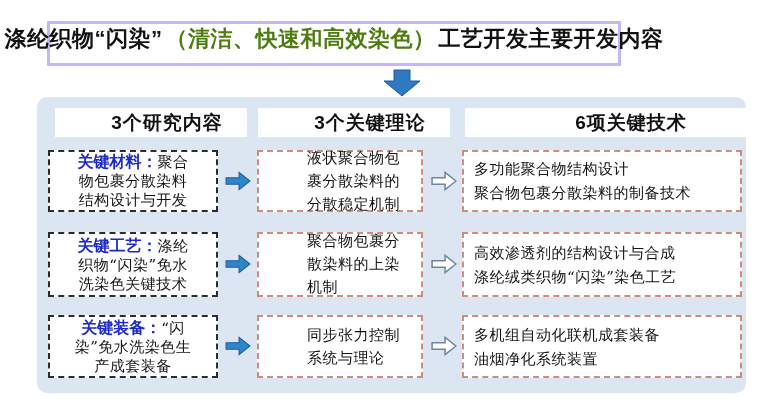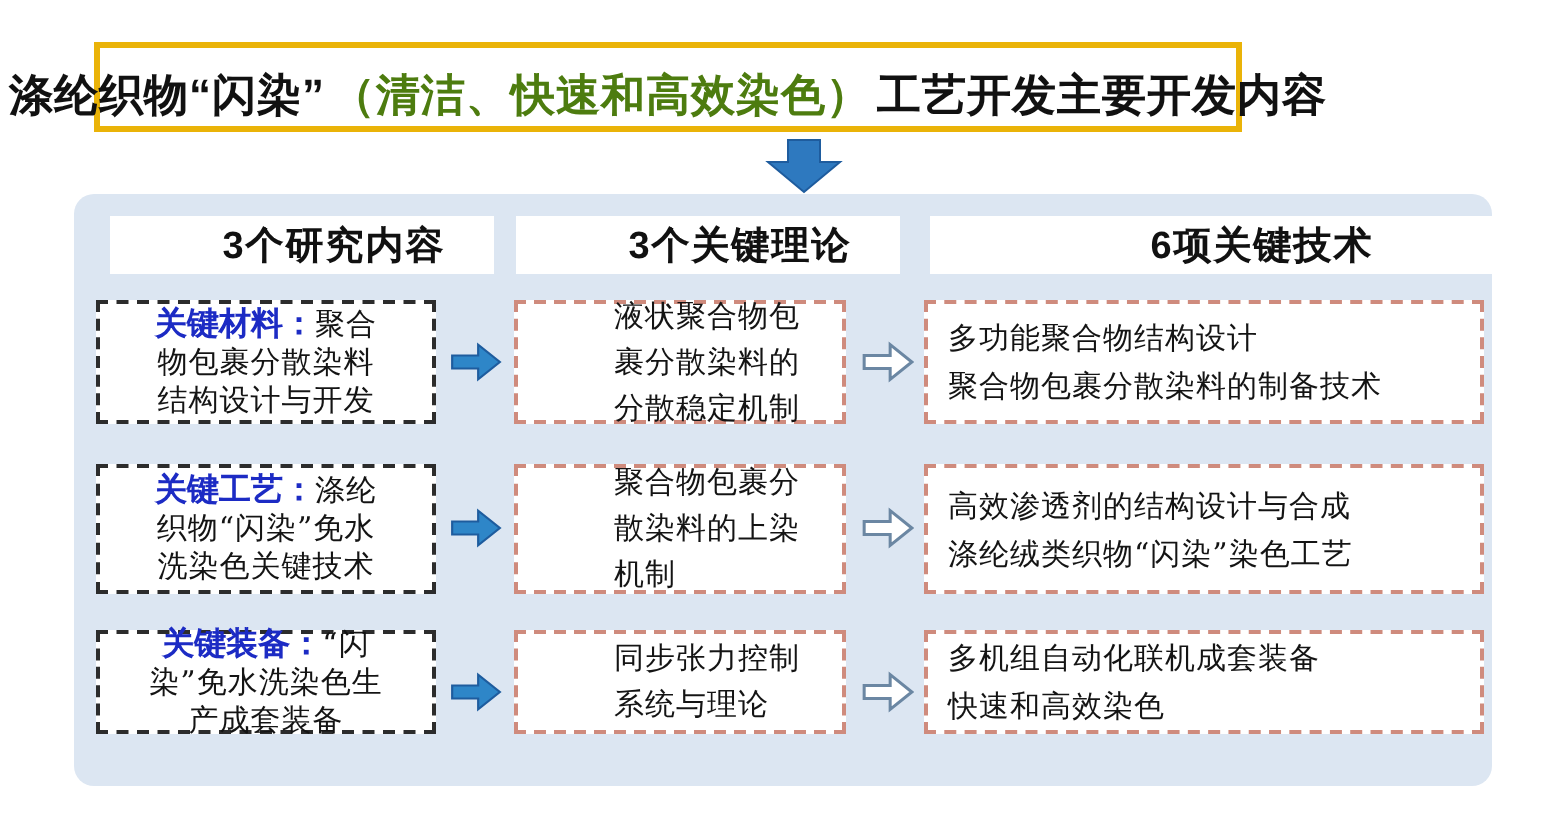--- a/index.html
+++ b/index.html
@@ -3,22 +3,22 @@
 <meta charset="utf-8">
 <style>
   html,body{margin:0;padding:0;background:#ffffff;}
   .stage{
     position:relative;width:779px;height:419px;background:#ffffff;overflow:hidden;
     font-family:"Liberation Sans",sans-serif;
   }
   
   .title-box{
     position:absolute;left:47px;top:21px;width:574px;height:45px;
-    border:3px solid #eab308;background:#fff;box-sizing:border-box;
-    display:flex;align-items:flex-end;justify-content:center;
+    border:3px solid #c4b5fd;background:#fff;box-sizing:border-box;
+    display:flex;align-items:flex-start;justify-content:center;
     font-weight:bold;font-size:22px;letter-spacing:0.5px;white-space:nowrap;
   }
   .t-black{color:#111;}
   .t-red{color:#4d7c0f;margin:0 3px;}
   
   .down-arrow{position:absolute;left:382px;top:69px;width:40px;height:28px;}
   
   .panel{
     position:absolute;left:37px;top:97px;width:709px;height:296px;
     background:#dce6f2;border-radius:10px;
@@ -40,21 +40,21 @@
     font-size:15px;line-height:19px;color:#141414;letter-spacing:0.5px;
   }
   .left-box{border:2px dashed #2c2c2c;text-align:center;padding:2px 24px;}
   .mid-box{border:2px dashed #cf8b7d;text-align:left;padding:4px 10px;line-height:23px;}
   .right-box{border:2px dashed #cf8b7d;text-align:left;padding:4px 10px;line-height:24px;}
   .c-left{left:11px;width:170px;}
   .c-mid{left:220px;width:166px;padding-left:48px;}
   .c-right{left:425px;width:280px;}
   .r1{top:53px;height:62px;}
   .r2{top:135px;height:65px;}
-  .r3{top:218px;height:52px;}
+  .r3{top:218px;height:63px;}
   .lbl{
     font-family:"Liberation Sans",sans-serif;font-weight:bold;
     color:#1c2bc4;font-size:16px;letter-spacing:0;
   }
   
   .flow-arrow{position:absolute;width:26px;height:22px;}
   .a-solid{left:188px;}
   .a-hollow{left:394px;}
   .ar1{top:73px;}
   .ar2{top:156px;}
@@ -128,17 +128,17 @@
       <path d="M1 7 H13 V2 L23 10 L13 18 V13 H1 Z" fill="#2e86c8" stroke="#1e5c9e" stroke-width="1"></path>
     </svg>
     <div class="box mid-box c-mid r3">
       <span>同步张力控制系统与理论</span>
     </div>
     <svg class="flow-arrow a-hollow ar3" viewBox="0 0 24 20">
       <path d="M1 7 H13 V2 L23 10 L13 18 V13 H1 Z" fill="#ffffff" stroke="#6b87a3" stroke-width="1.4"></path>
     </svg>
     <div class="box right-box c-right r3">
       <div>多机组自动化联机成套装备</div>
-      <div>快速和高效染色</div>
+      <div>油烟净化系统装置</div>
     </div>
 
   </div>
 </div>
 
 </body></html>

